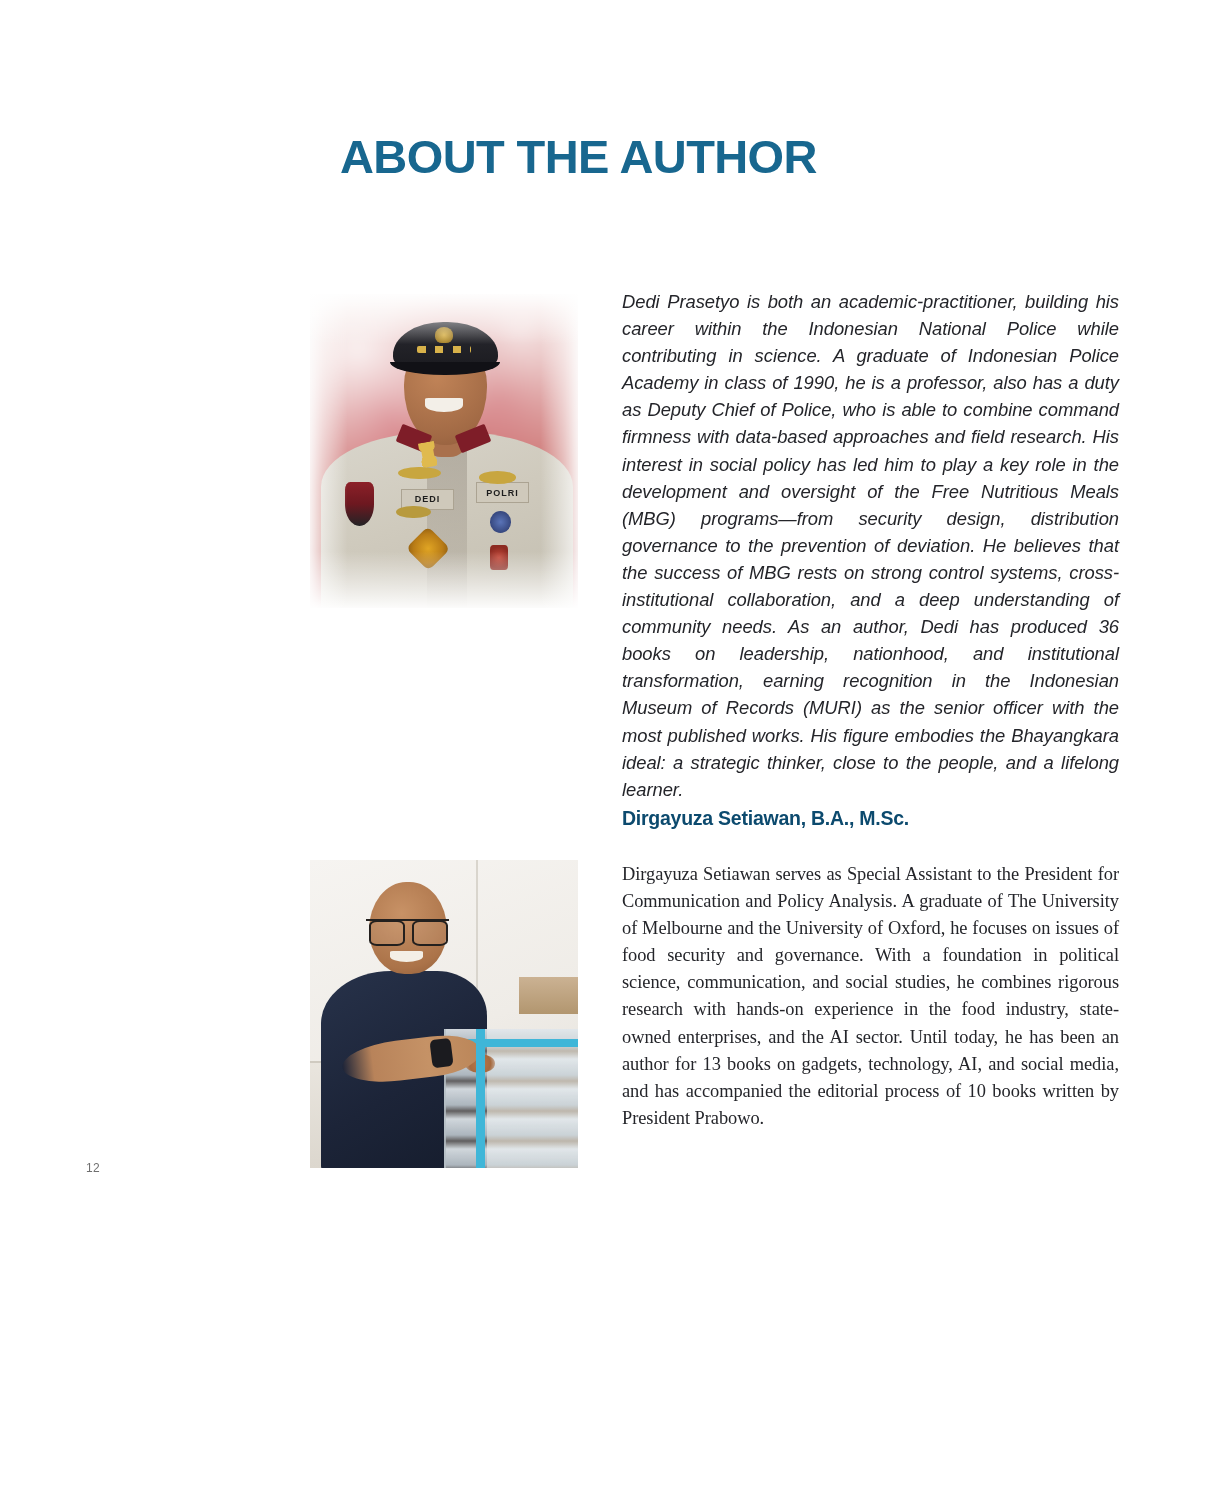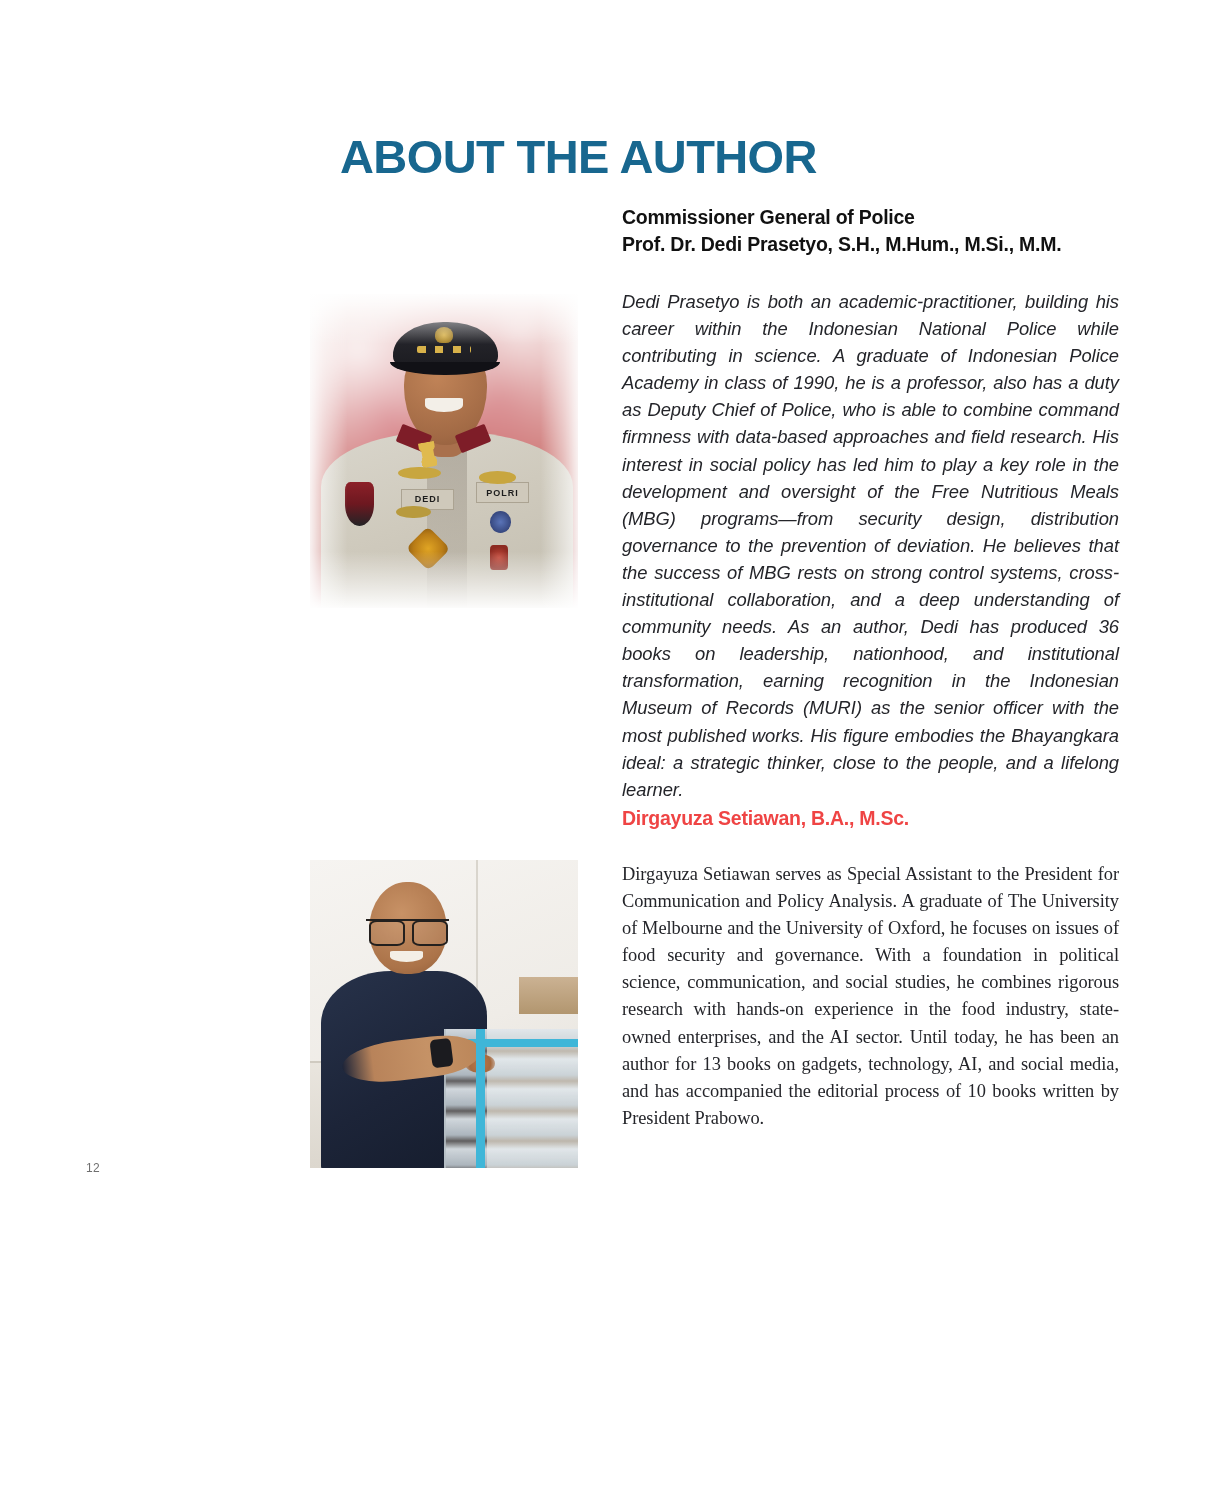--- a/index.html
+++ b/index.html
@@ -65,21 +65,21 @@
     margin: 0;
   }
   .author-heading .line2 { display: block; }
 
   .heading-2 {
     position: absolute;
     left: 622px;
     top: 806px;
     font-size: 19.5px;
     font-weight: 700;
-    color: #ef4444;
+    color: #0c4a6e;
     letter-spacing: -0.25px;
     line-height: 1.3;
     white-space: nowrap;
   }
 
   
   .bio {
     position: absolute;
     left: 622px;
     width: 497px;
@@ -347,26 +347,20 @@
       <div class="p1-wing-b"></div>
       <div class="p1-wing-c"></div>
       <div class="p1-patch-shoulder"></div>
       <div class="p1-medal"></div>
       <div class="p1-badge-s"></div>
       <div class="p1-badge-t"></div>
       <div class="p1-vig"></div>
     </div>
   </div>
 
-  <div class="text-col">
-    <div class="author-heading">
-      <span>Commissioner General of Police</span>
-      <span class="line2">Prof. Dr. Dedi Prasetyo, S.H., M.Hum., M.Si., M.M.</span>
-    </div>
-  </div>
 
   <p class="bio bio-1">Dedi Prasetyo is both an academic-practitioner, building his career within the Indonesian National Police while contributing in science. A graduate of Indonesian Police Academy in class of 1990, he is a professor, also has a duty as Deputy Chief of Police, who is able to combine command firmness with data-based approaches and field research. His interest in social policy has led him to play a key role in the development and oversight of the Free Nutritious Meals (MBG) programs—from security design, distribution governance to the prevention of deviation. He believes that the success of MBG rests on strong control systems, cross-institutional collaboration, and a deep understanding of community needs. As an author, Dedi has produced 36 books on leadership, nationhood, and institutional transformation, earning recognition in the Indonesian Museum of Records (MURI) as the senior officer with the most published works. His figure embodies the Bhayangkara ideal: a strategic thinker, close to the people, and a lifelong learner.</p>
 
   <div class="heading-2">Dirgayuza Setiawan, B.A., M.Sc.</div>
 
   <div class="photo photo-2">
     <div class="photo-inner">
       <div class="p2-bg"></div>
       <div class="p2-wallline"></div>
       <div class="p2-shelf"></div>

